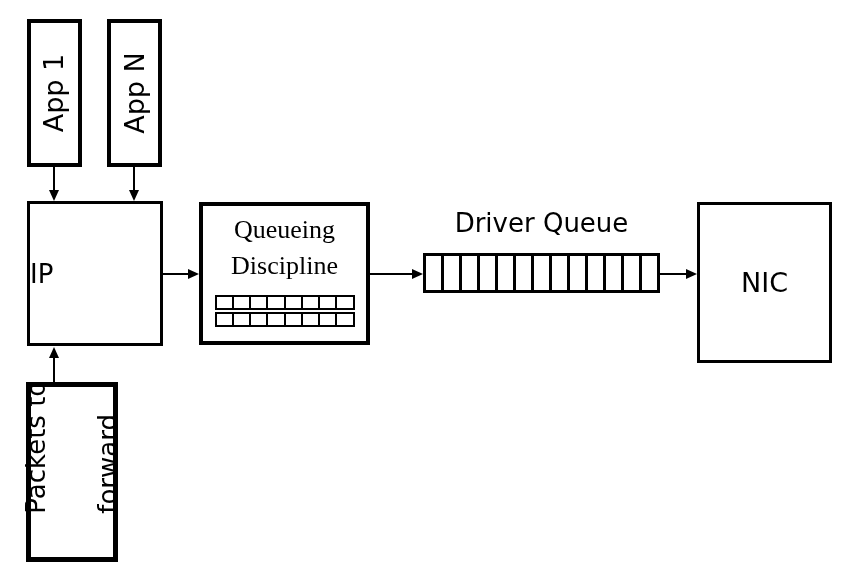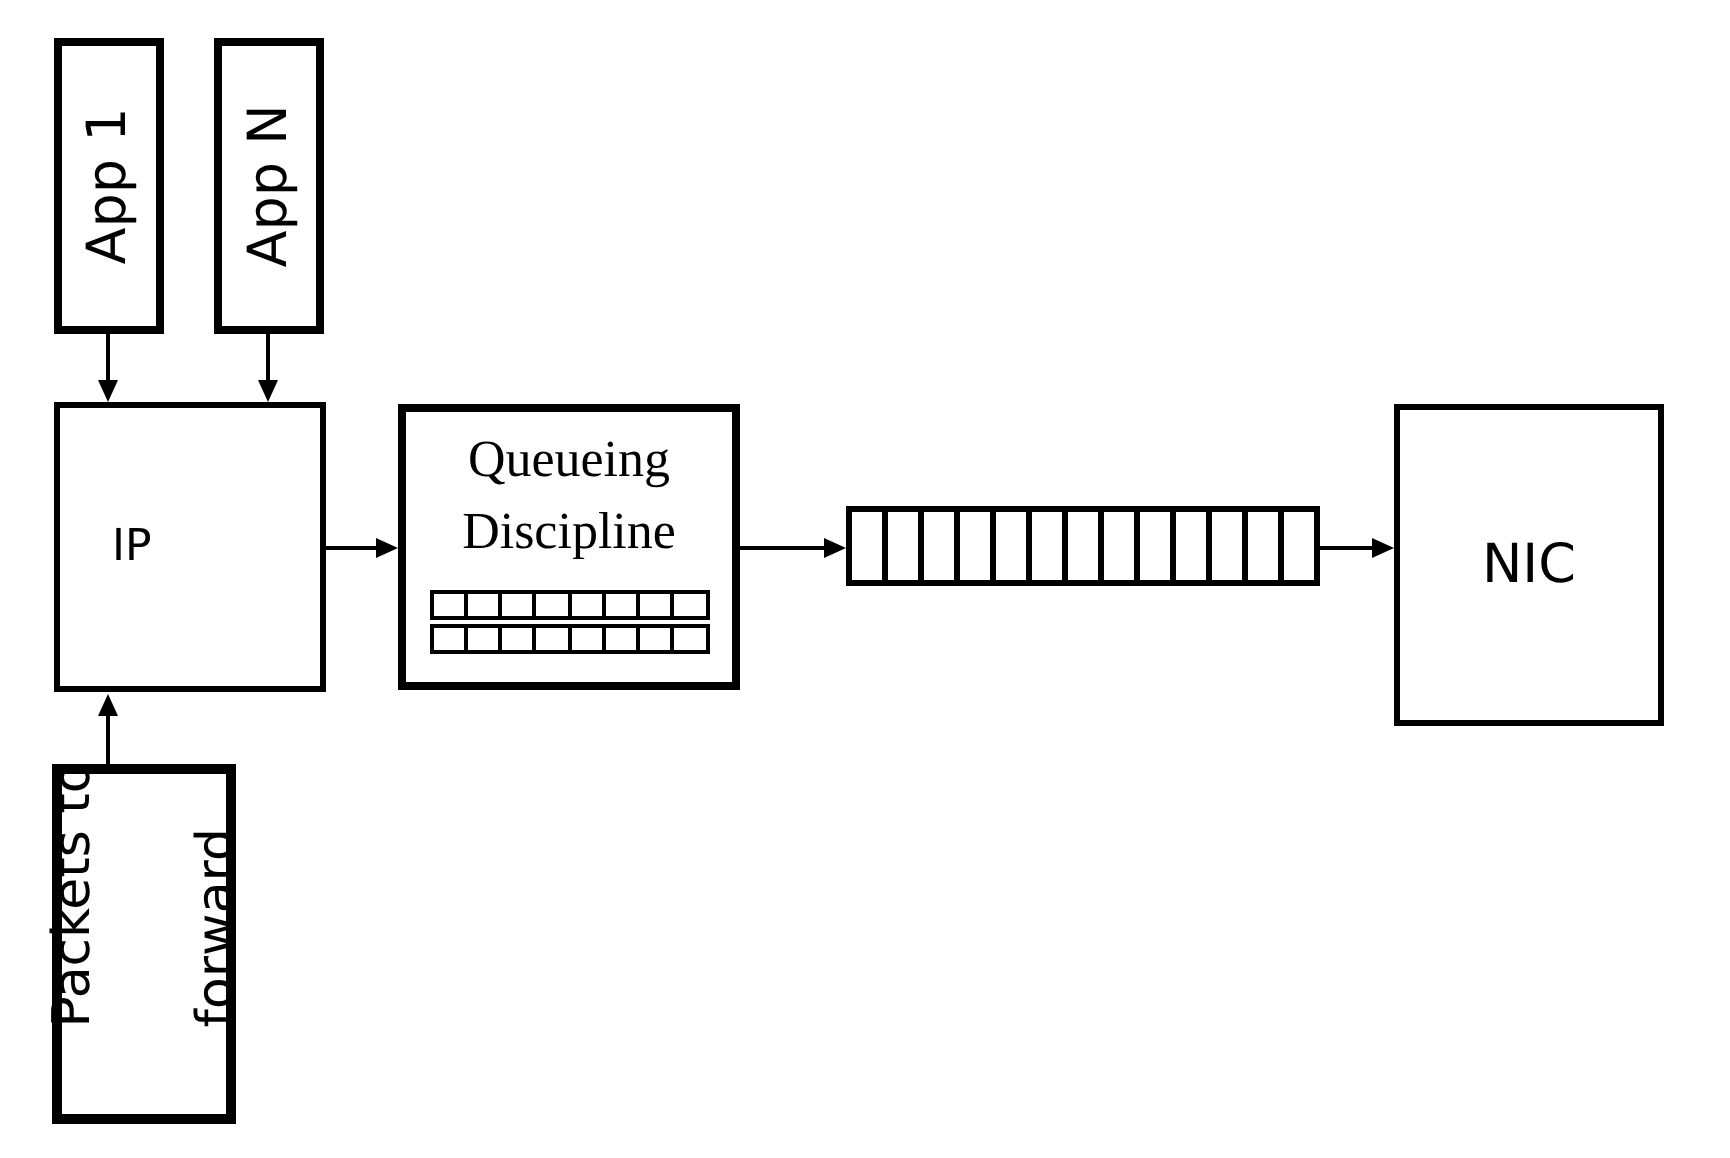--- a/index.html
+++ b/index.html
@@ -20,22 +20,22 @@
   .box.thicker{border-width:5px;}
   
   .vlabel{
     transform:rotate(-90deg);white-space:nowrap;
     font-size:26px;line-height:36px;text-align:left;
   }
   .vlabel.two-line{white-space:pre;}
   
   .ipstack-text{
     display:flex;flex-direction:column;justify-content:center;
-    width:100%;height:100%;padding-left:26px;box-sizing:border-box;
-    font-size:22px;line-height:36px;
+    width:100%;height:100%;box-sizing:border-box;
+    font-size:26px;line-height:36px;
   }
   
   .qdisc{flex-direction:column;justify-content:flex-start;}
   .qdisc-title{
     text-align:center;font-size:26px;line-height:36px;margin-top:6px;font-family:Liberation Serif, serif;
   }
   .qdisc-grid{
     position:absolute;left:50%;transform:translateX(-50%);top:89px;
     display:flex;flex-direction:column;gap:2px;
   }
@@ -128,20 +128,21 @@
           <div class="cell"></div>
           <div class="cell"></div>
           <div class="cell"></div>
           <div class="cell"></div>
           <div class="cell"></div>
           <div class="cell"></div>
         </div>
       </div>
   </div>
 
+  <div class="dq-label">Driver Queue</div>
 
   <div class="dqueue" id="driver-queue">
       <div class="cell"></div>
       <div class="cell"></div>
       <div class="cell"></div>
       <div class="cell"></div>
       <div class="cell"></div>
       <div class="cell"></div>
       <div class="cell"></div>
       <div class="cell"></div>

